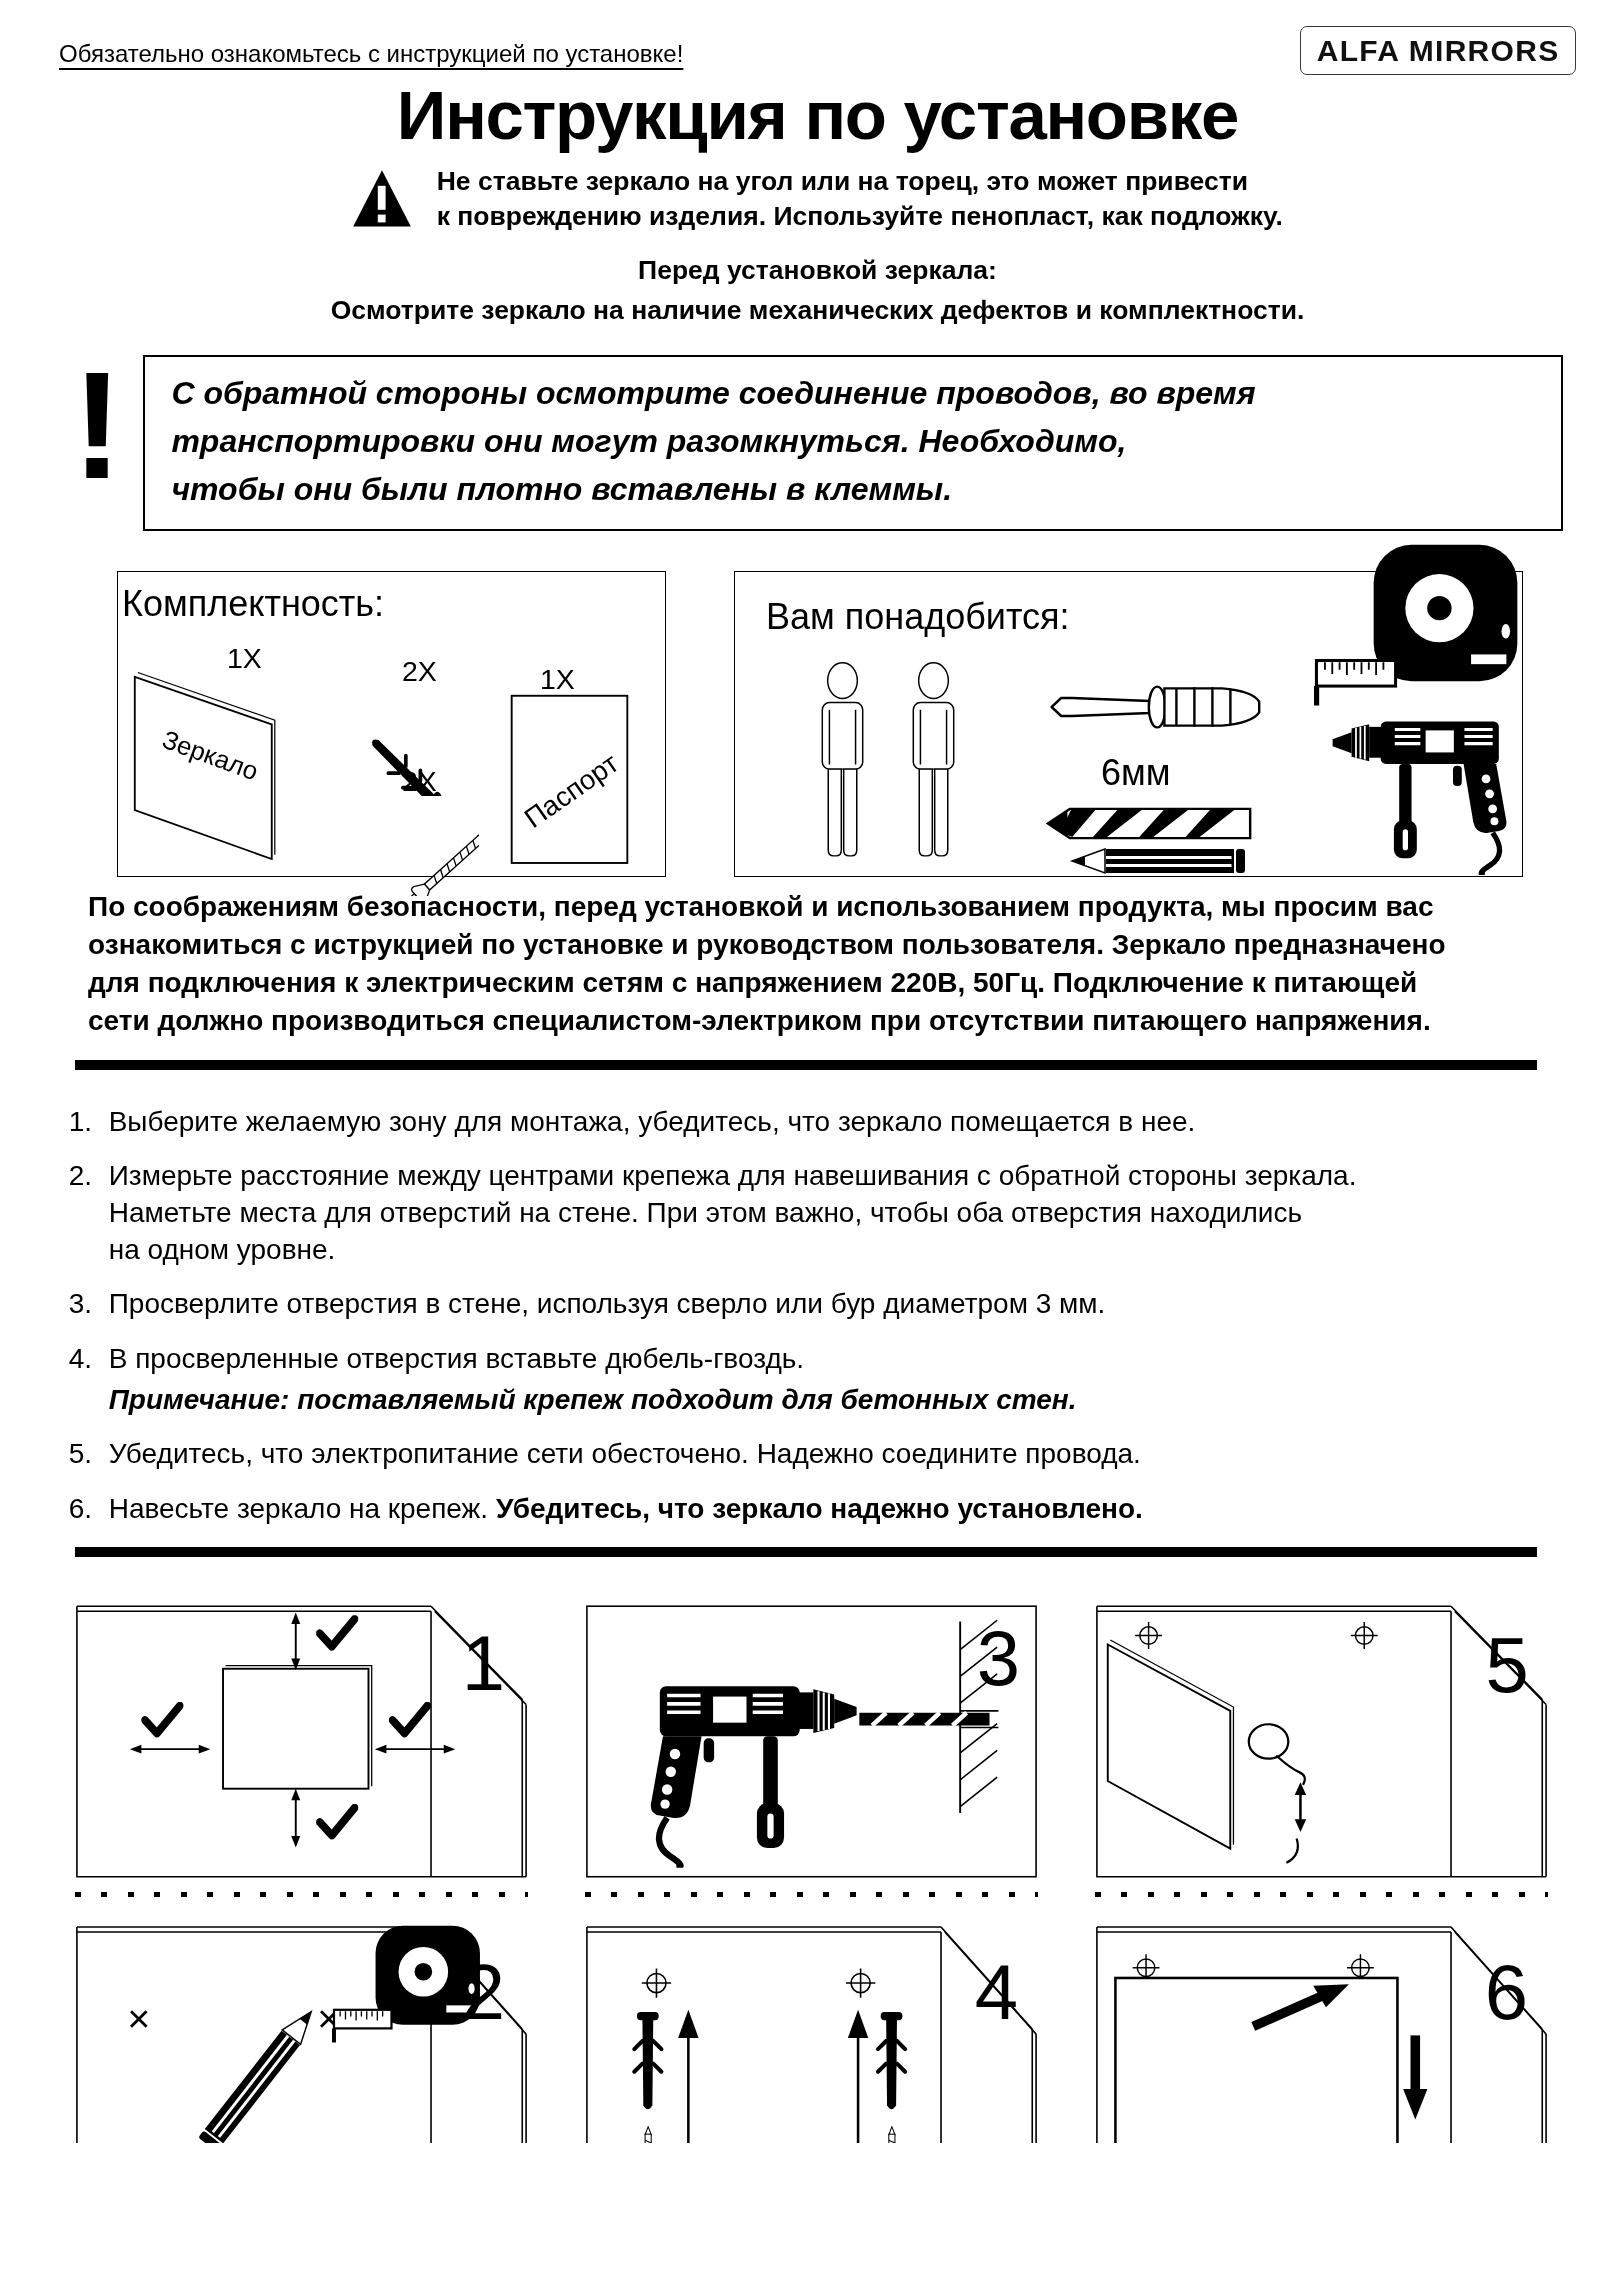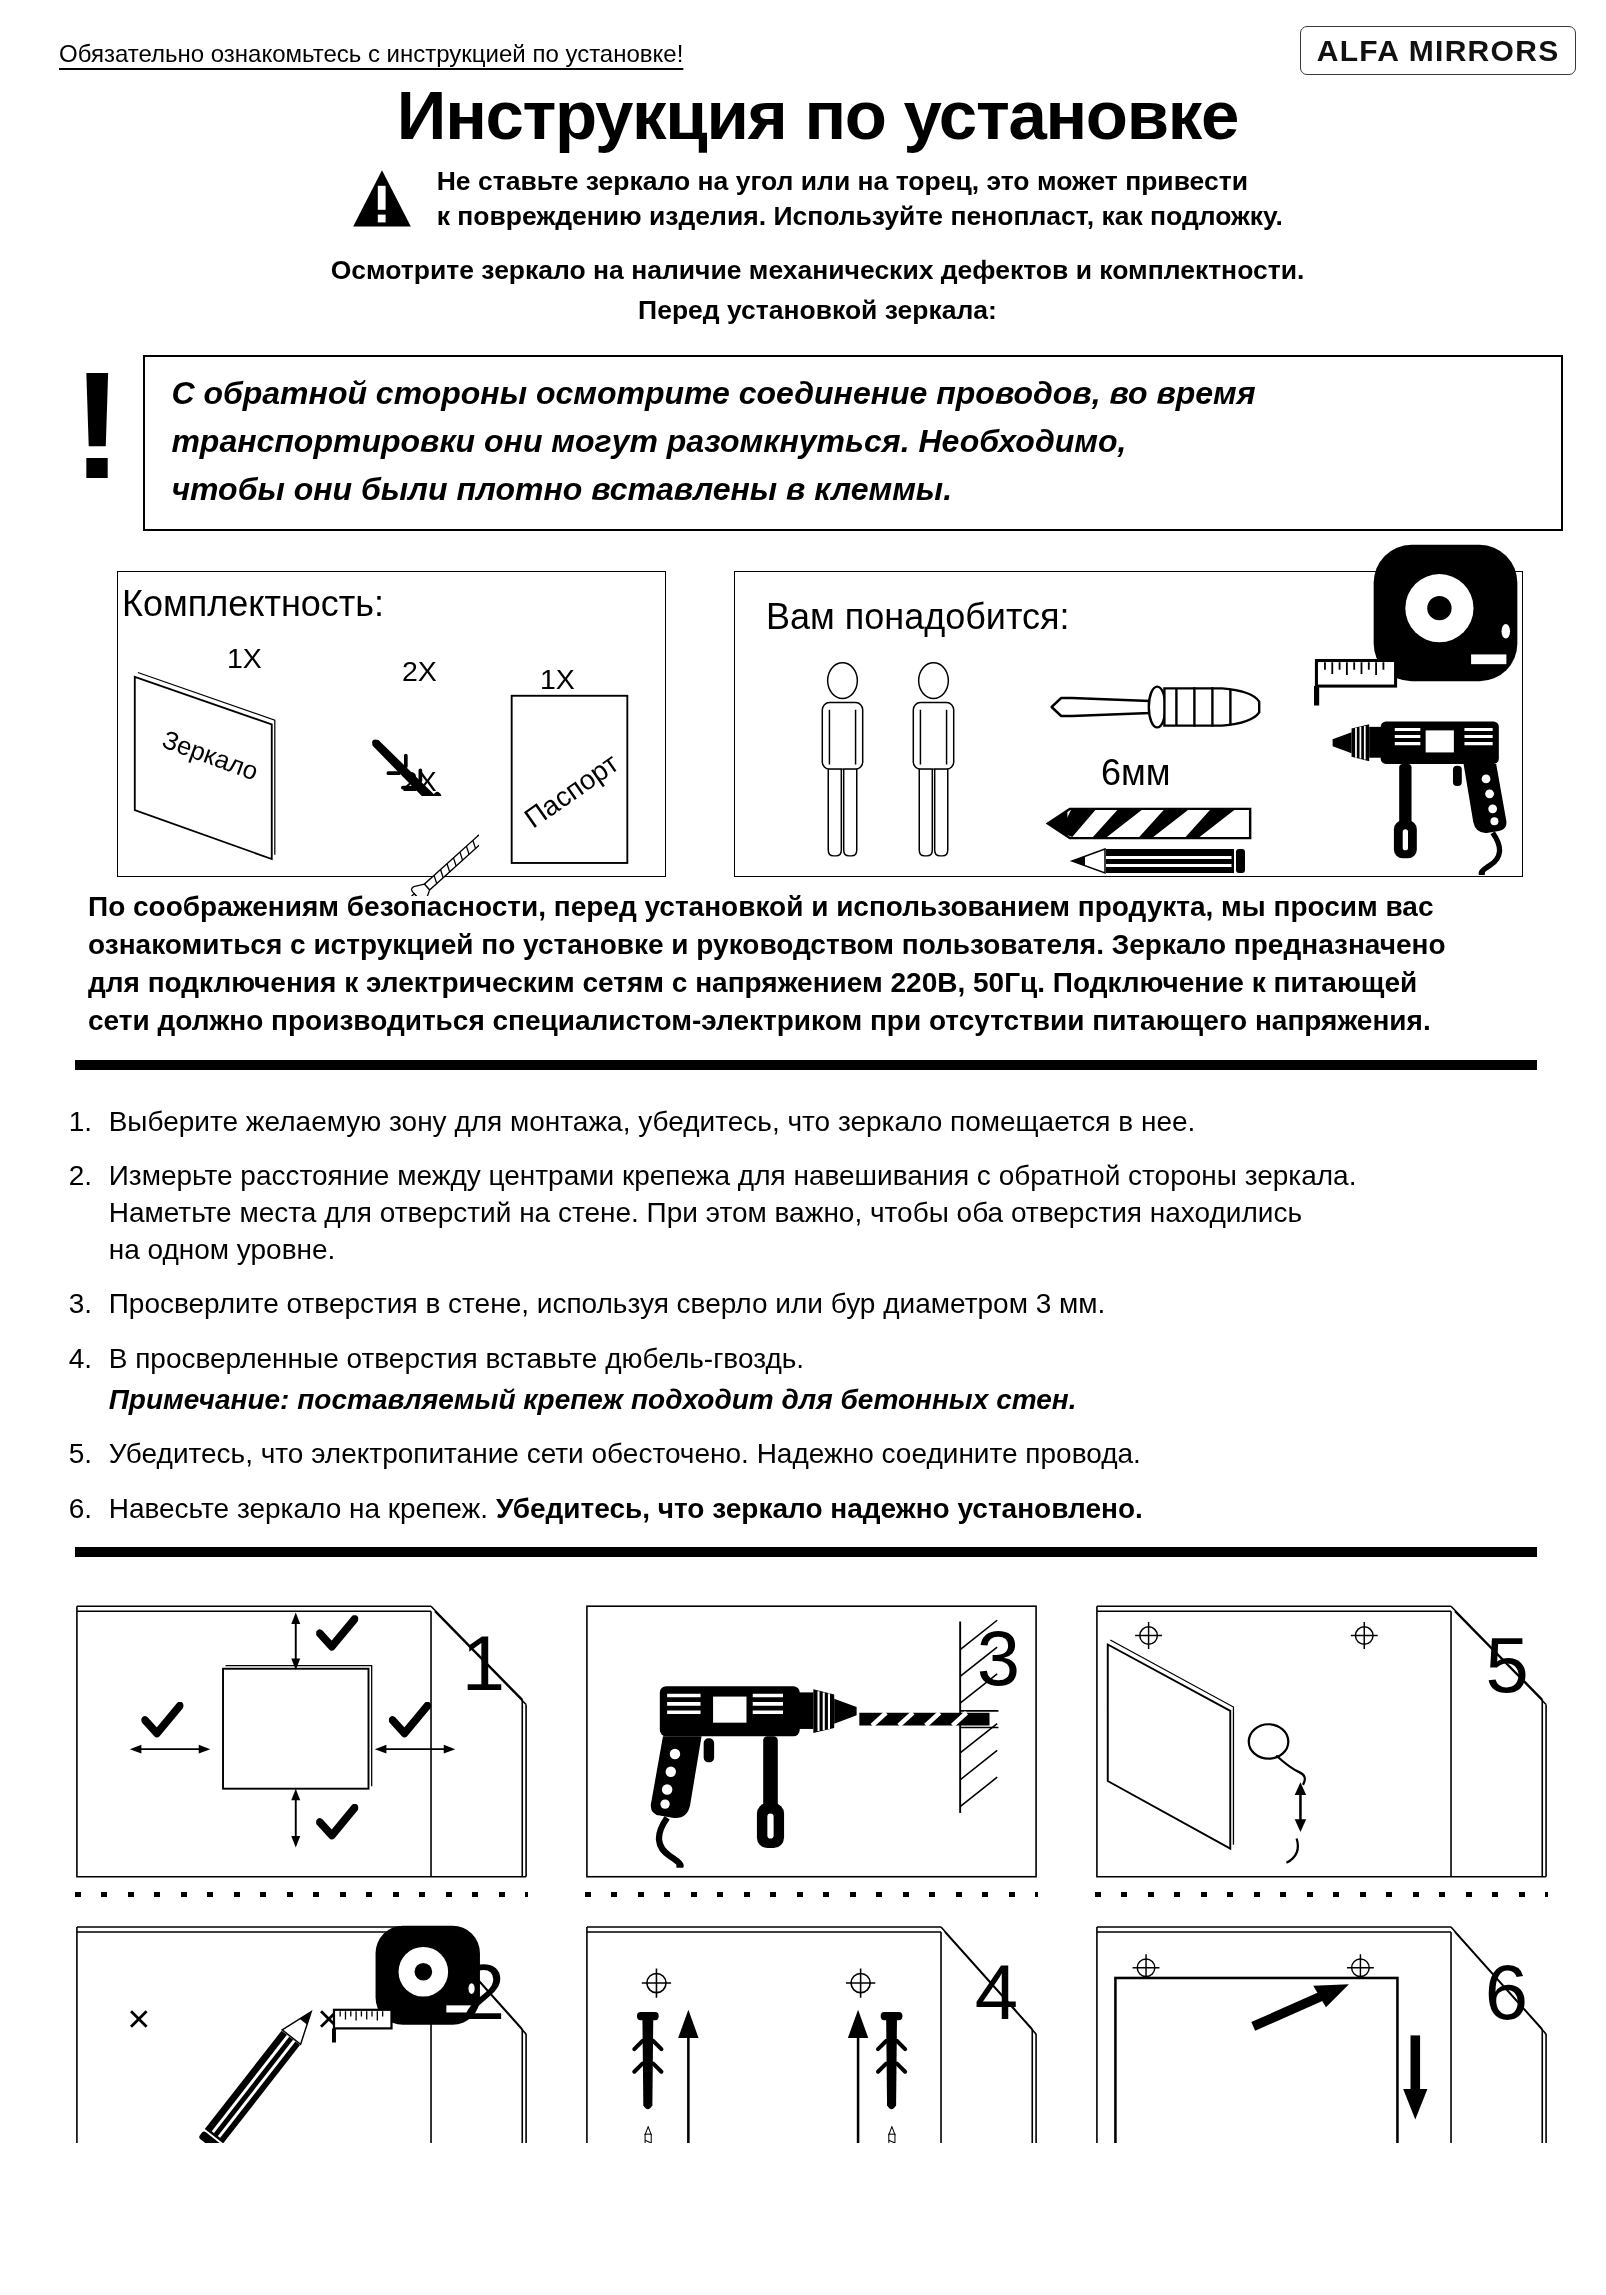--- a/index.html
+++ b/index.html
@@ -154,22 +154,22 @@
 
   <div class="warn1">
     <svg width="60" height="60" viewBox="0 0 100 100">
         <use href="#warn"></use>
       </svg>
     <div class="wtxt">Не ставьте зеркало на угол или на торец, это может привести
 к повреждению изделия. Используйте пенопласт, как подложку.</div>
   </div>
 
   <div class="before">
+    <div>Перед установкой зеркала:</div>
     <div>Осмотрите зеркало на наличие механических дефектов и комплектности.</div>
-    <div>Перед установкой зеркала:</div>
   </div>
 
   <div class="transport">
     <div class="bang">!</div>
     <div class="tbox">С обратной стороны осмотрите соединение проводов, во время
 транспортировки они могут разомкнуться. Необходимо,
 чтобы они были плотно вставлены в клеммы.</div>
   </div>
 
   <div class="boxes">

